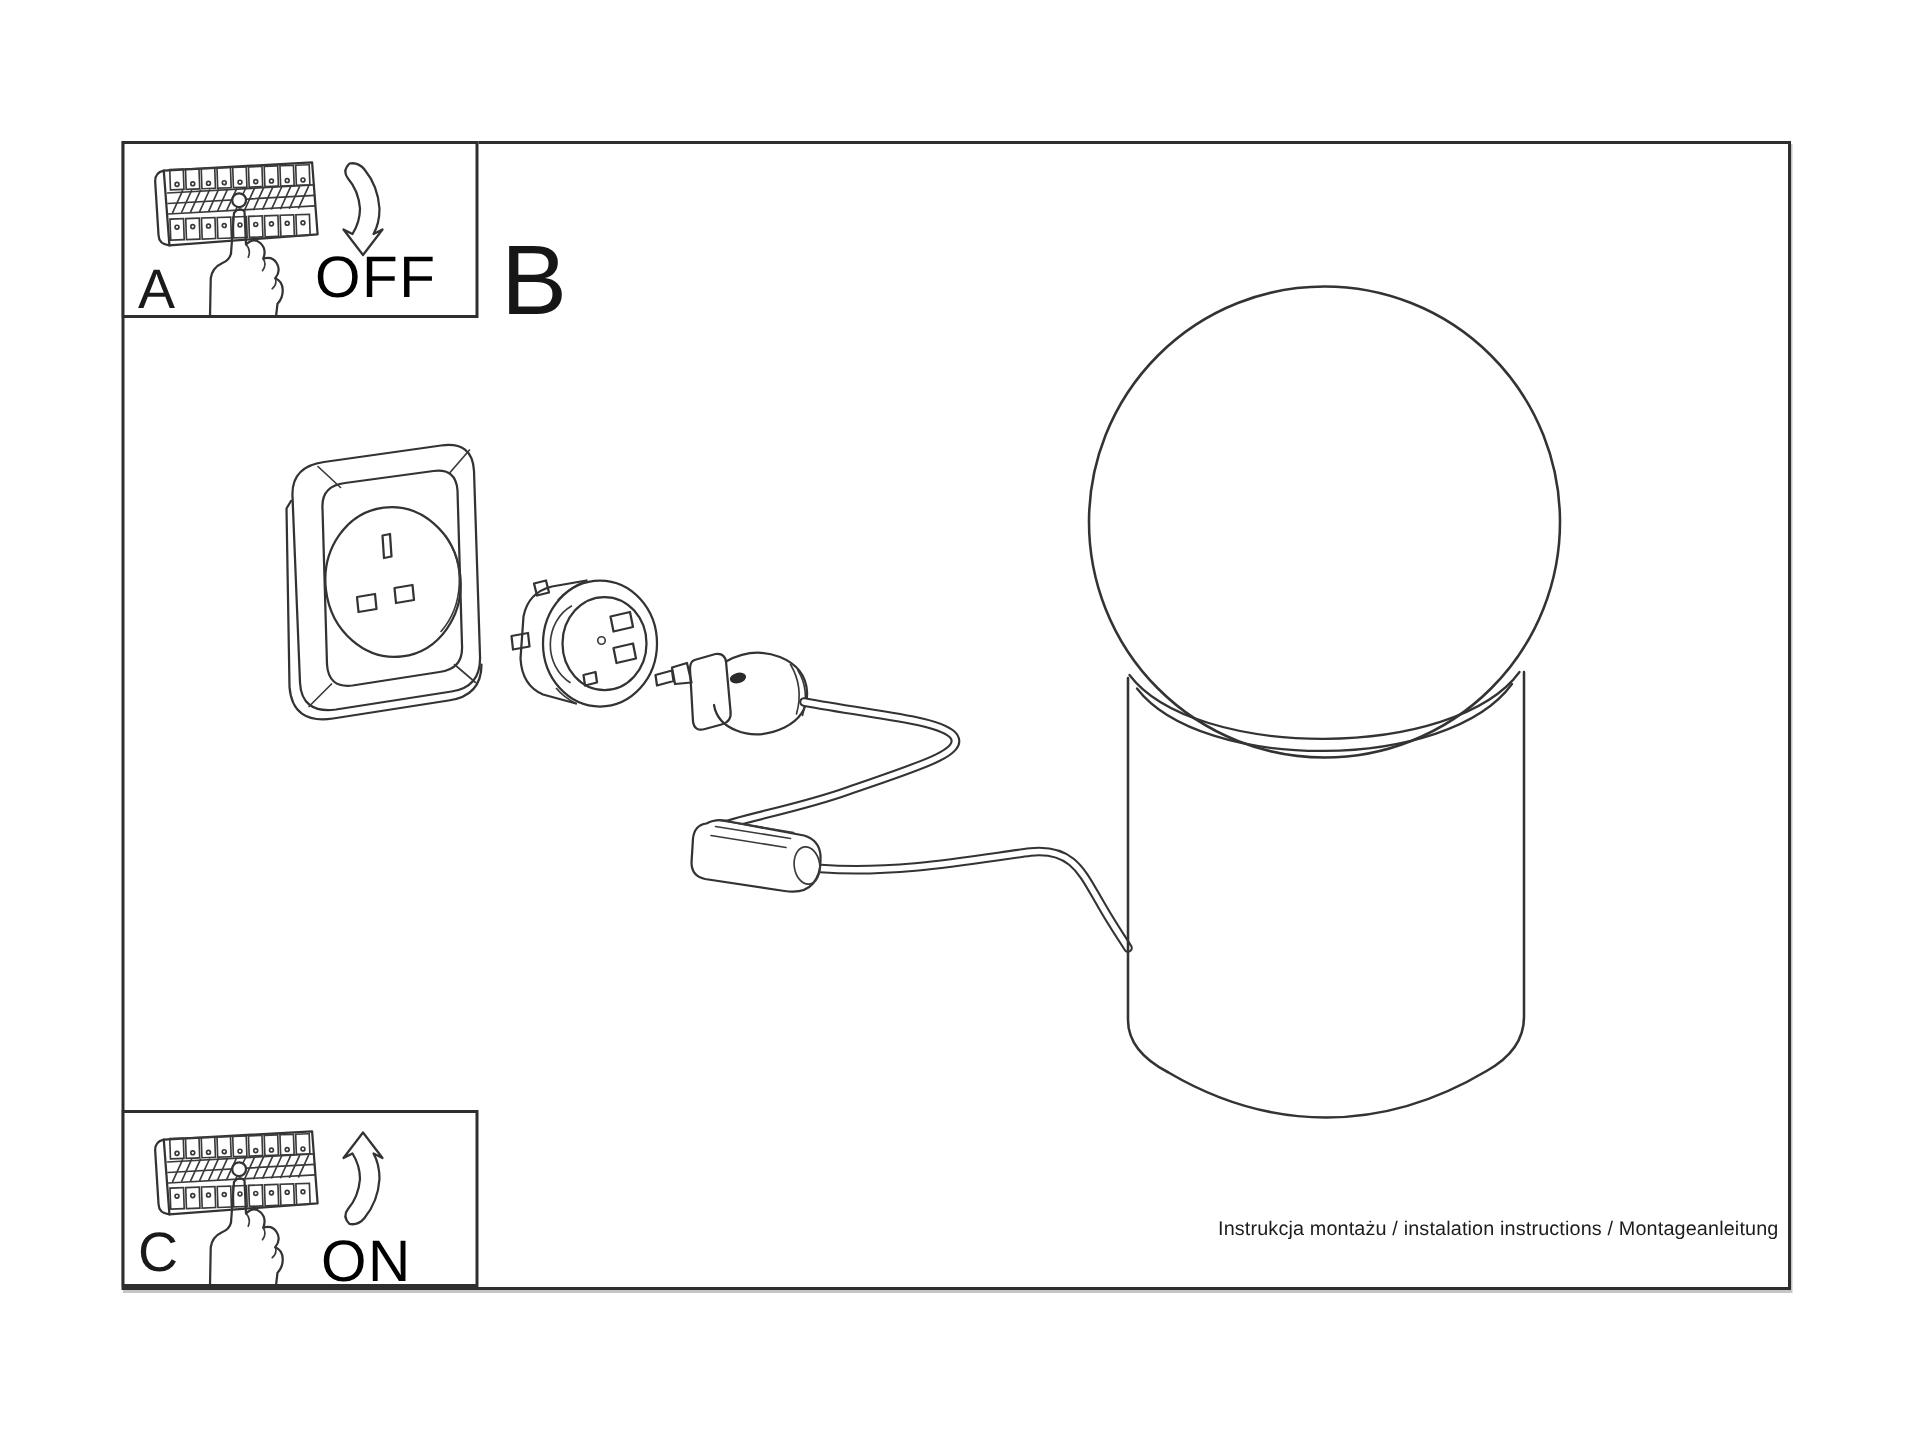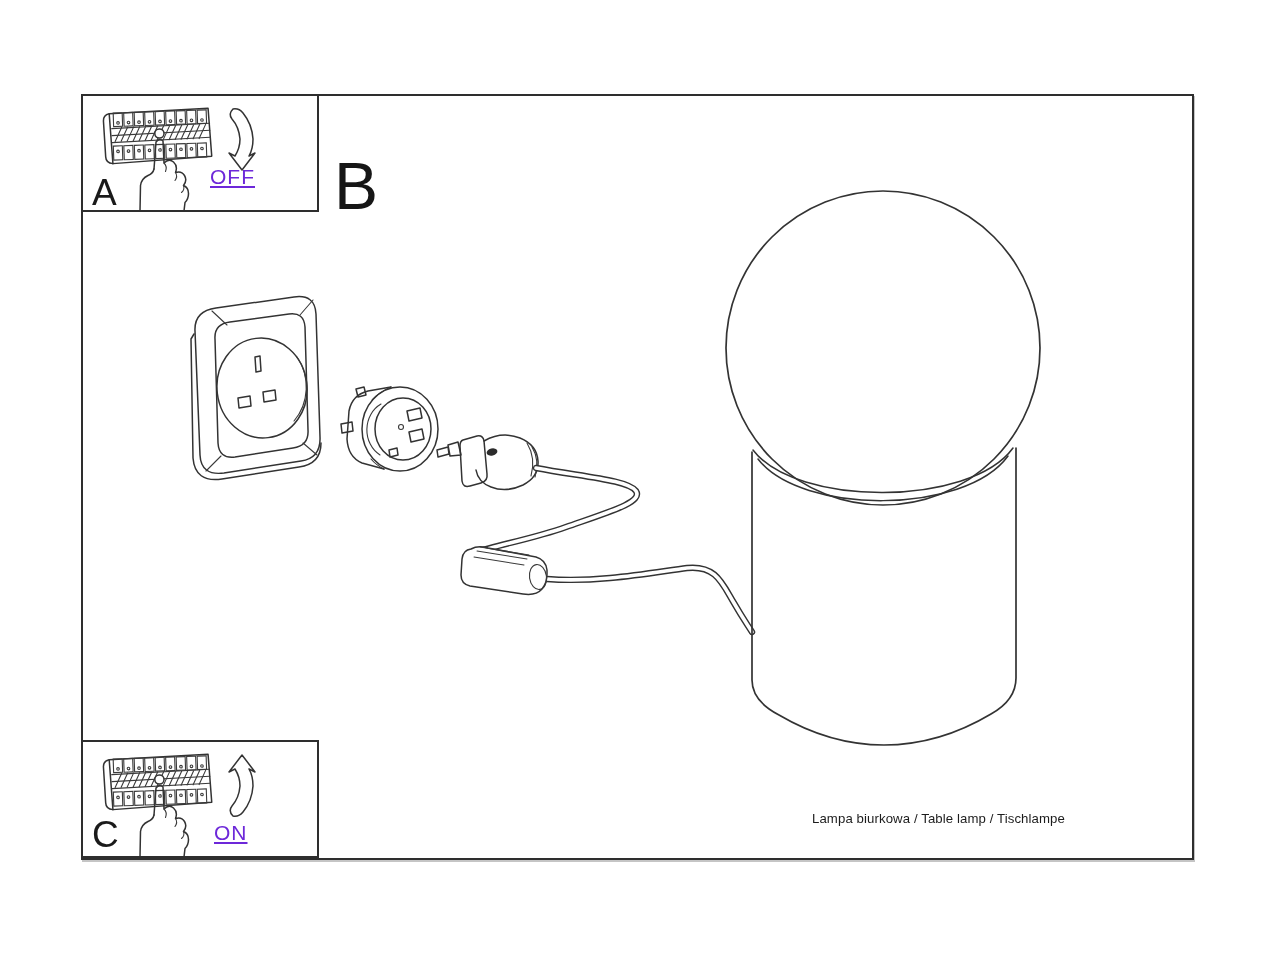--- a/index.html
+++ b/index.html
@@ -7,21 +7,21 @@
     position:relative;width:1274px;height:955px;background:#ffffff;
     font-family:"Liberation Sans", sans-serif;color:#1f1f1f;overflow:hidden;
   }
   .frame{position:absolute;box-sizing:border-box;border:2px solid #2e2e2e;background:#ffffff;}
   #main-frame{left:81px;top:94px;width:1113px;height:766px;background:transparent;
               box-shadow:1px 2px 0 rgba(90,90,90,.35);}
   #panel-a{left:81px;top:94px;width:238px;height:118px;}
   #panel-c{left:81px;top:740px;width:238px;height:118px;}
   .panel-svg{position:absolute;left:0;top:0;}
   .step-letter{position:absolute;font-size:37px;color:#1a1a1a;line-height:1;}
-  .action-word{position:absolute;font-size:21px;color:#6d28d9;line-height:1;letter-spacing:1px;text-decoration:underline;}
+  .action-word{position:absolute;font-size:39px;color:#000000;line-height:1;letter-spacing:1px;}
   #label-b{position:absolute;left:334px;top:153px;font-size:66px;line-height:1;color:#161616;}
   #scene{position:absolute;left:0;top:0;}
   .footer{
     position:absolute;left:812px;top:809px;font-size:13.2px;line-height:19.5px;
     color:#1c1c1c;letter-spacing:.1px;white-space:nowrap;
   }
   svg .ln{fill:none;stroke:#333333;stroke-width:1.5;stroke-linecap:round;stroke-linejoin:round;}
   svg .thin{fill:none;stroke:#3a3a3a;stroke-width:1.1;stroke-linecap:round;}
   svg .cable-out{fill:none;stroke:#333333;stroke-width:6.4;stroke-linecap:round;}
   svg .cable-in{fill:none;stroke:#ffffff;stroke-width:3.6;stroke-linecap:round;}
@@ -166,16 +166,16 @@
   <div id="panel-c" class="frame">
     <svg class="panel-svg" width="234" height="114" viewBox="0 0 234 114">
       <use href="#breaker-hand"></use>
       <path class="ln" d="M 150 74 Q 156 75 160 70 Q 169 59 170 44 Q 170 34 166 27 L 172 30 L 159 13 L 146 30 L 152 27 Q 157 35 157 44 Q 156 56 149 64 Q 145 69 150 74 Z"></path>
     </svg>
     <span class="step-letter" style="left:9px;top:74px">C</span>
     <span class="action-word" style="left:131px;top:80px">ON</span>
   </div>
 
   <div class="footer">
-    <div>Lampa biurkowa / Table lamp / Tischlampe</div>
+    <div>Instrukcja montażu / instalation instructions / Montageanleitung</div>
   </div>
 
 </div>
 
 </body></html>

